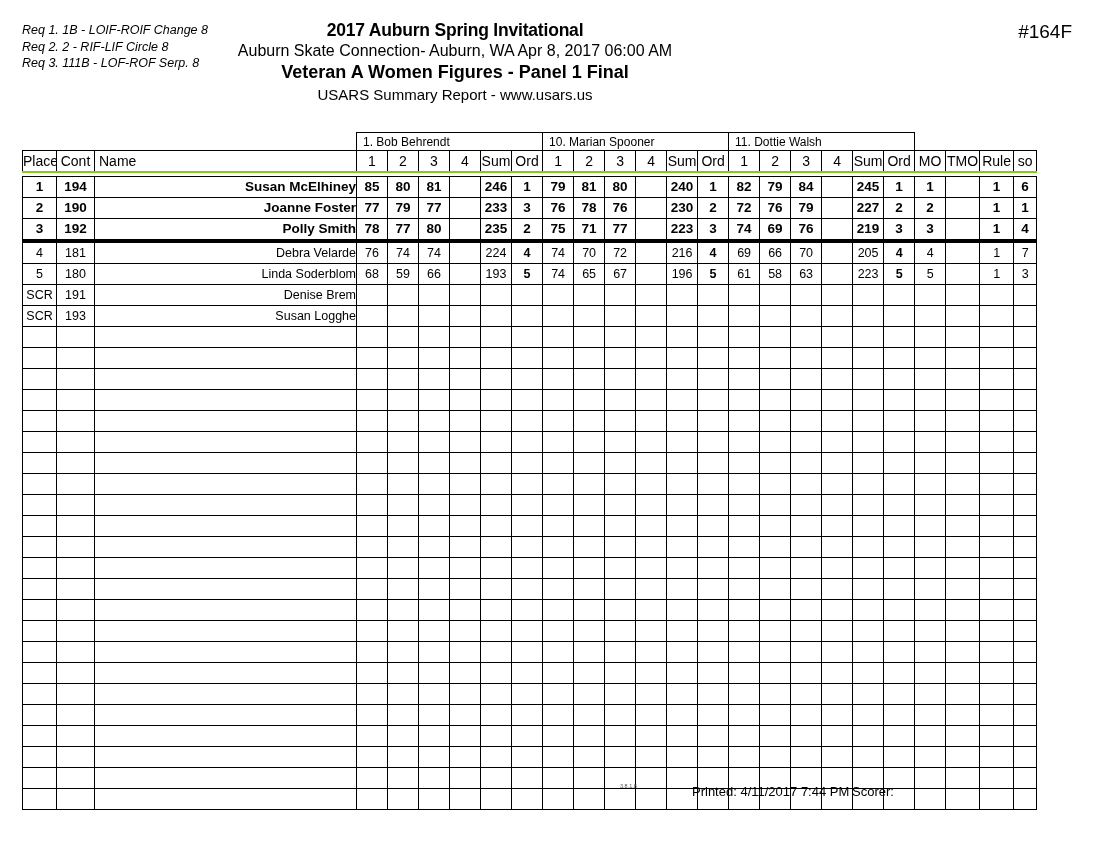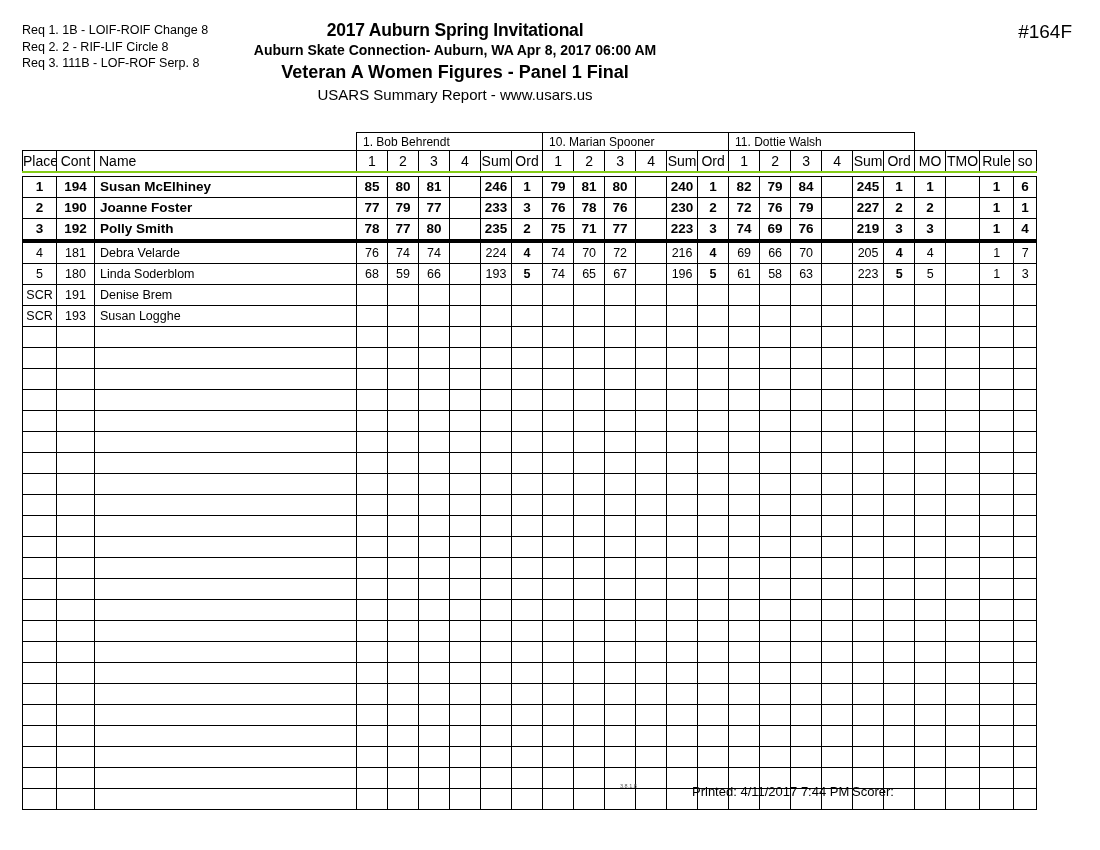--- a/index.html
+++ b/index.html
@@ -18,41 +18,42 @@
   }
 
   
   #req-block {
     position: absolute;
     left: 22px;
     top: 22px;
     font-size: 12.5px;
     line-height: 16.5px;
     white-space: nowrap;
+    font-style: italic;
   }
   #req-block .req-line { display: block; }
 
   
   #title-block {
     position: absolute;
     left: 2px;
     top: 20px;
     width: 906px;
     text-align: center;
   }
   #title-block .event-title {
     font-size: 17.5px;
     font-weight: bold;
     line-height: 21px;
     letter-spacing: -0.2px;
   }
   #title-block .venue-line {
-    font-size: 14px;
+    font-size: 16px;
     line-height: 19px;
-    font-weight: bold;
+    font-weight: normal;
   }
   #title-block .division-title {
     font-size: 18px;
     font-weight: bold;
     line-height: 24px;
   }
   #title-block .report-line {
     font-size: 15px;
     line-height: 21px;
   }
@@ -126,21 +127,21 @@
     border: none;
     border-top: 2px solid #000000;
     padding: 0;
     line-height: 0;
     font-size: 0;
   }
 
   
   tr.data-row td.c-place { text-align: center; }
   tr.data-row td.c-cont  { text-align: center; }
-  tr.data-row td.c-name  { text-align: left; padding-left: 5px; }
+  tr.data-row td.c-name  { text-align: right; padding-left: 5px; }
   tr.data-row.medal td   { font-weight: bold; font-size: 13.5px; }
   tr.data-row.medal td.c-name { font-size: 13.5px; }
   tr.data-row td.c-ord   { font-weight: normal; }
   tr.data-row.medal td.c-ord { font-weight: bold; }
   tr.data-row td.bold-ord { font-weight: bold; }
 
   
   tr.cutline td { border-bottom: 4px solid #000000; }
 
   

